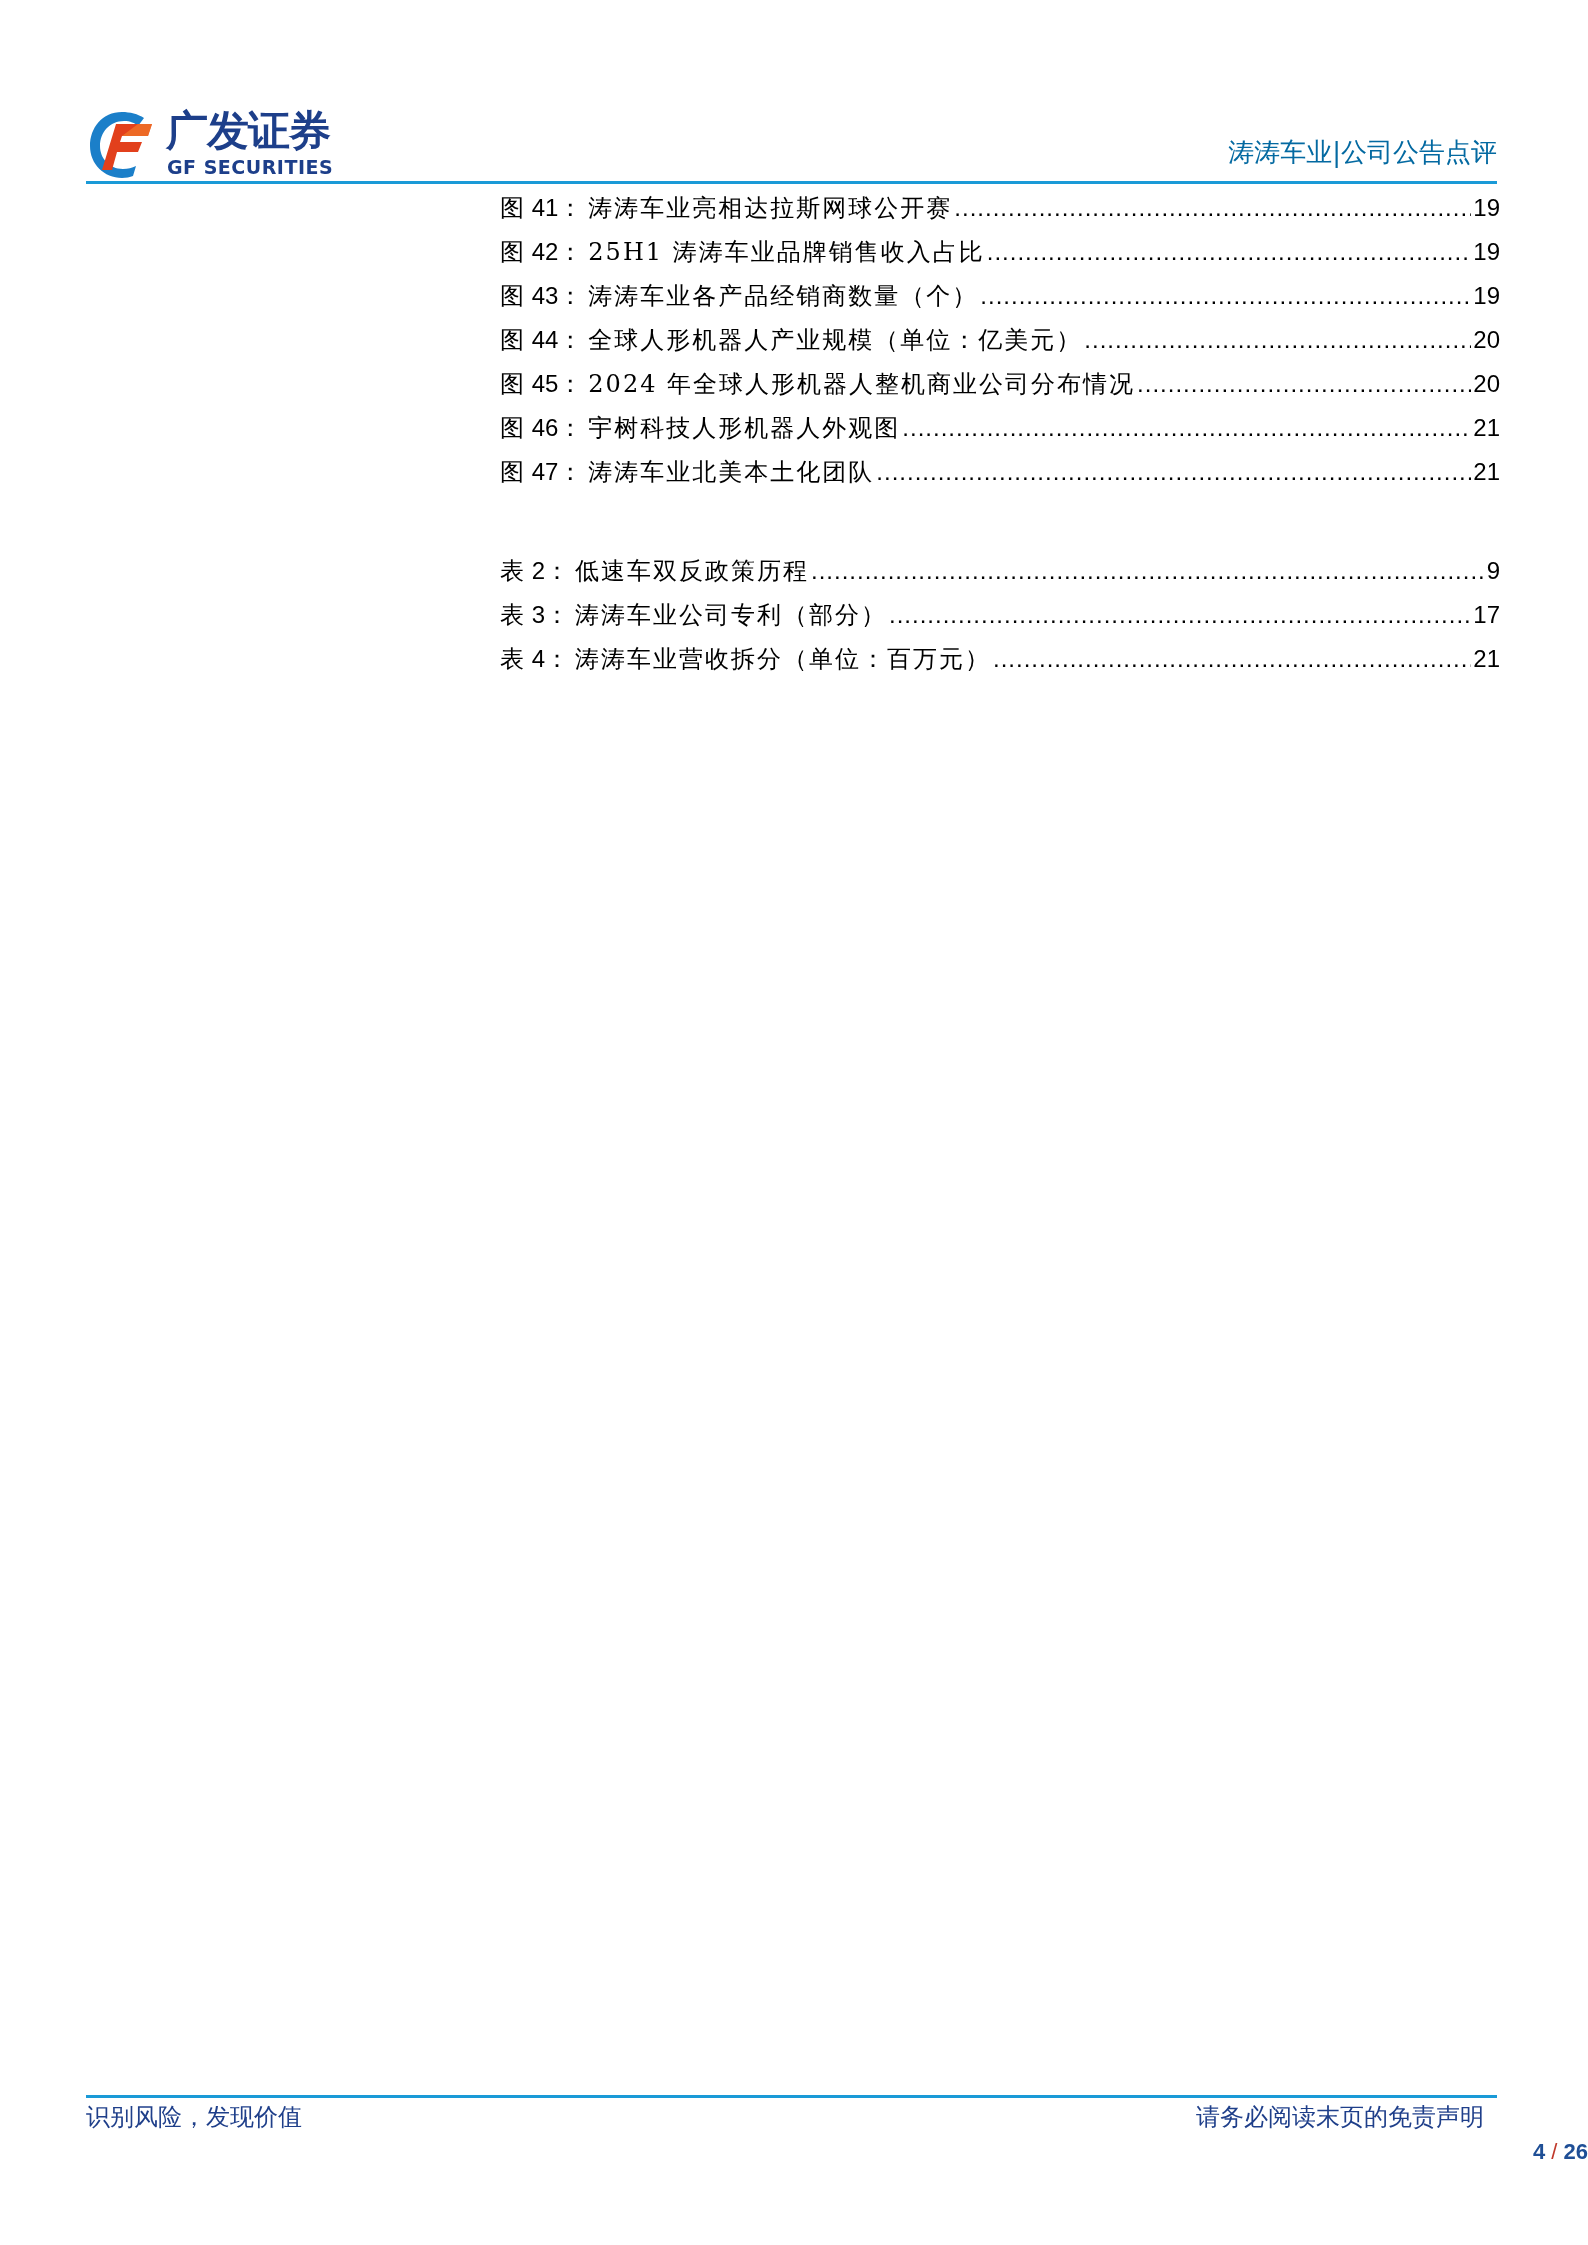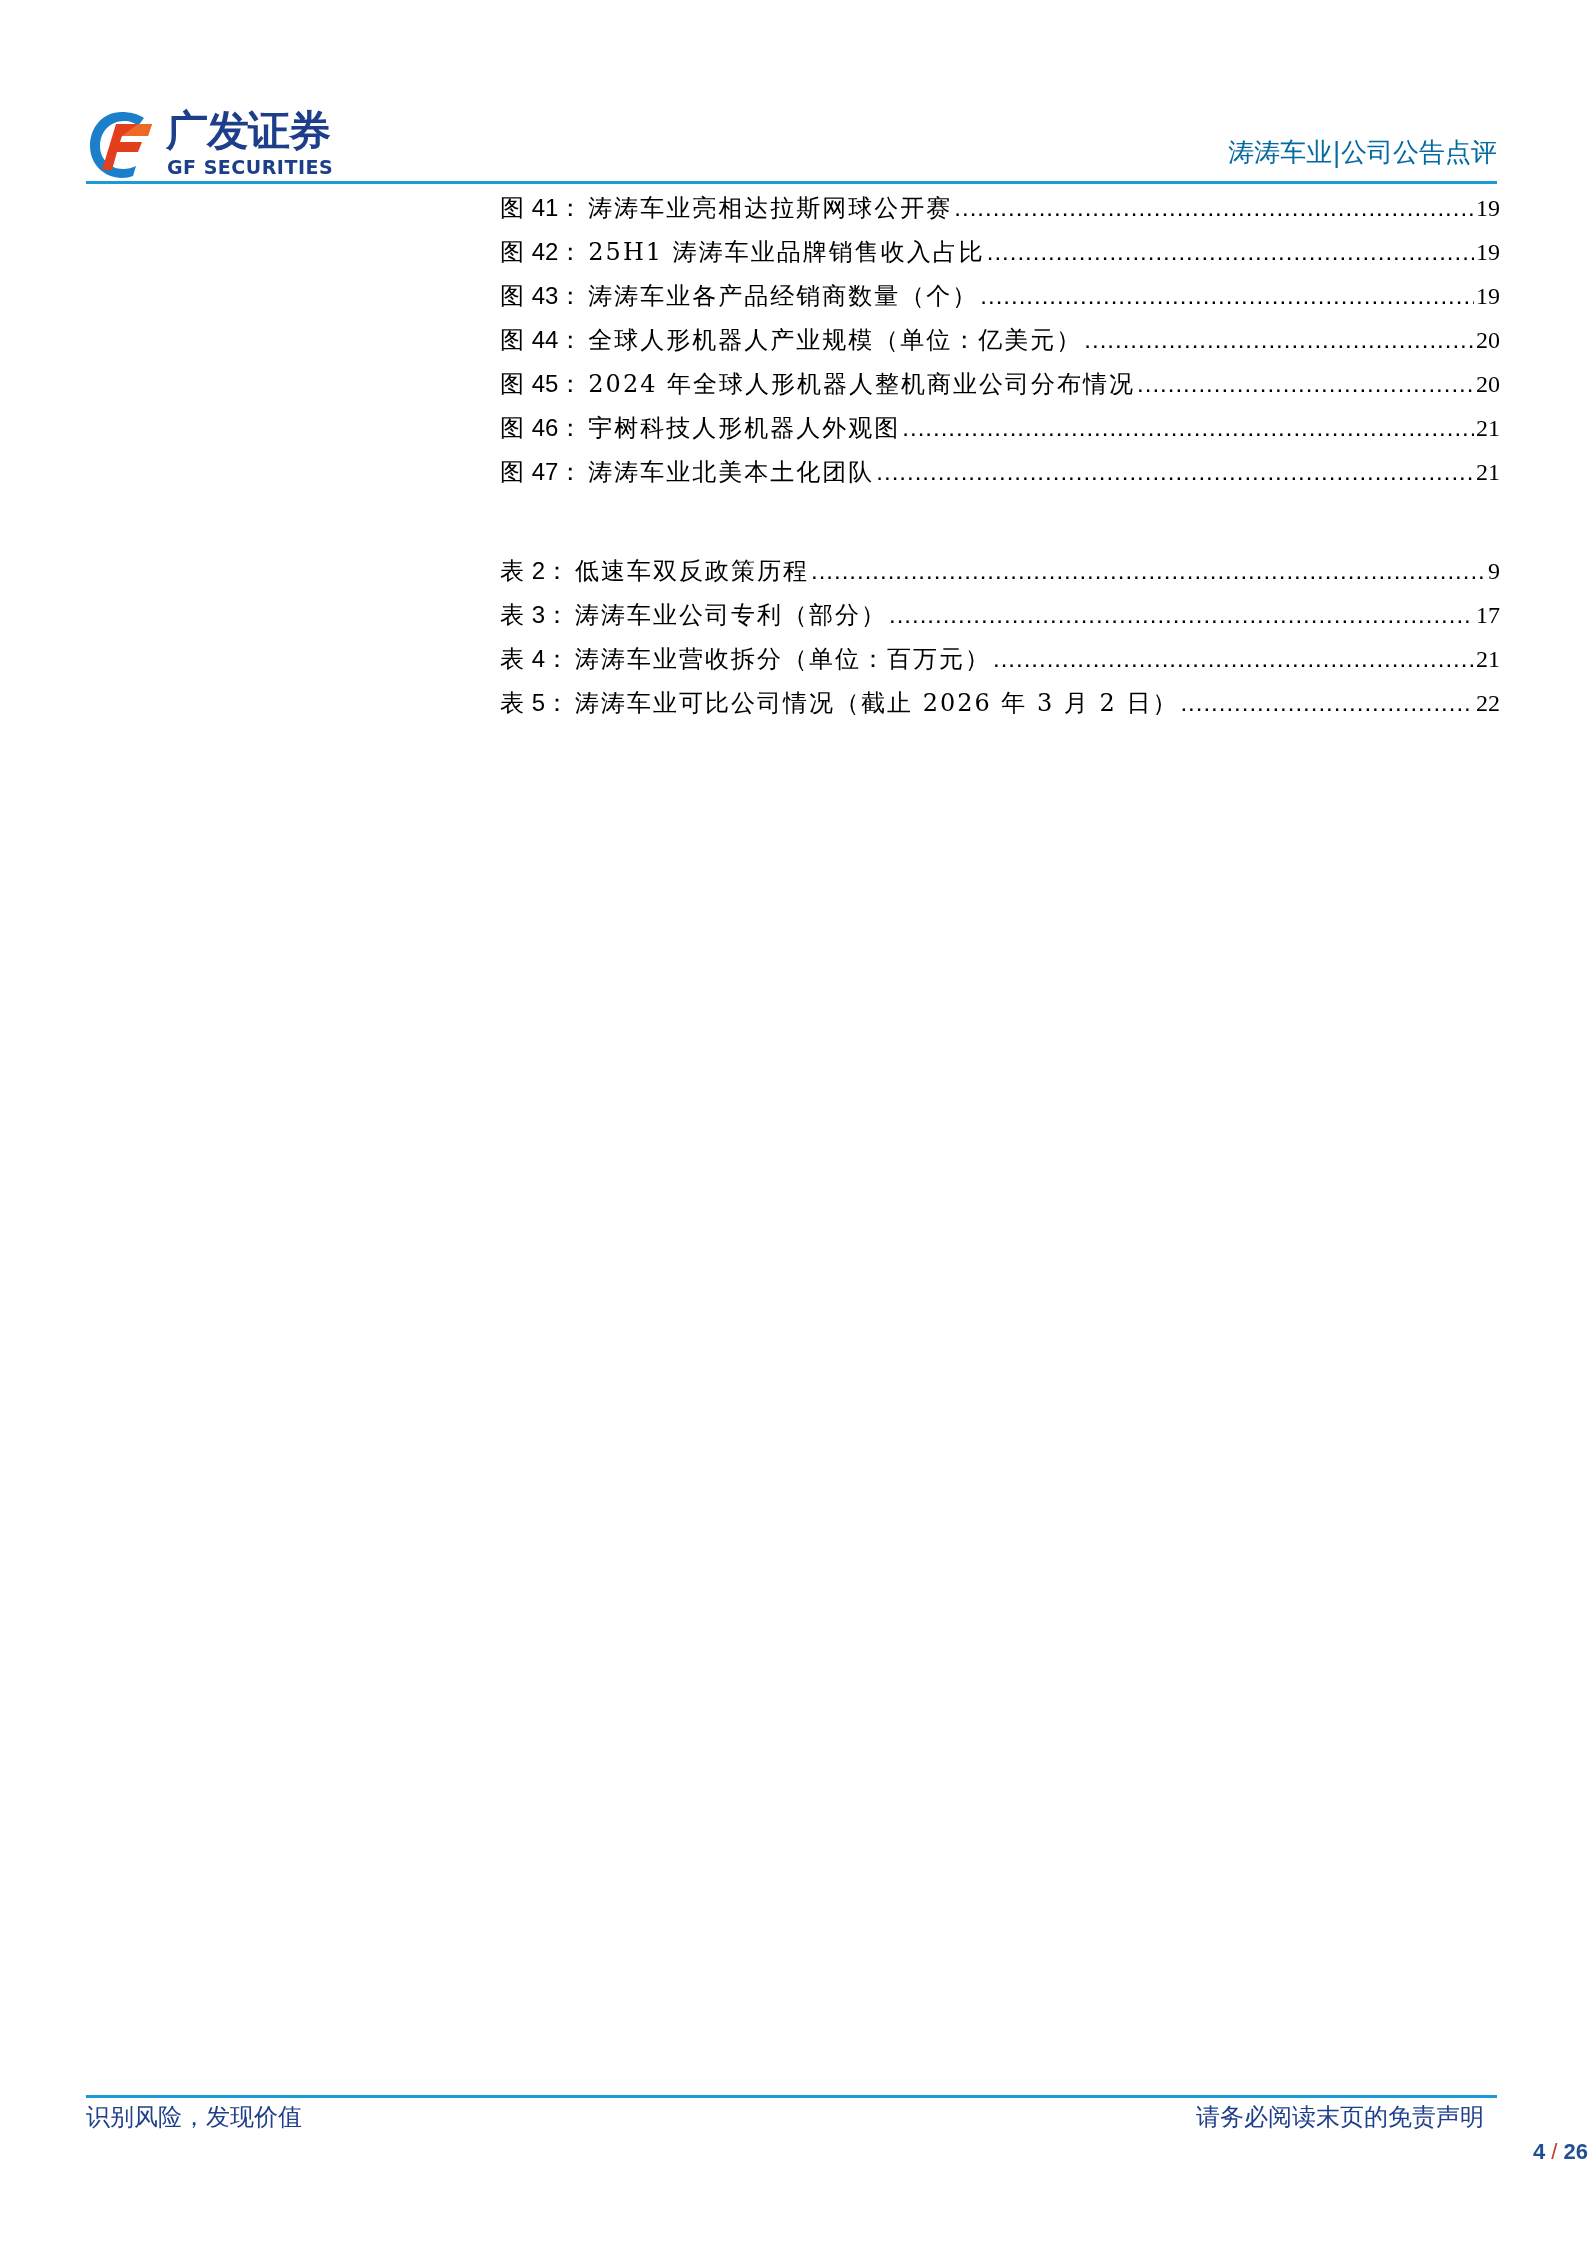--- a/index.html
+++ b/index.html
@@ -25,21 +25,21 @@
     .toc.figures { top: 186px; }
     .toc.tables { top: 549px; }
     .toc-row { display: flex; align-items: flex-end; height: 44px; line-height: 44px;
                font-size: 24px; white-space: nowrap; }
     .toc-label { flex: 0 0 auto; font-family: "DejaVu Serif", serif; }
     .toc-label .num { font-family: "Liberation Sans", sans-serif; }
     .toc-title { flex: 0 0 auto; font-family: "DejaVu Serif", serif; letter-spacing: 2px; padding-left: 6px; }
     .toc-leader { flex: 1 1 auto; overflow: hidden; margin: 0 2px; font-family: "Liberation Sans", sans-serif;
                   letter-spacing: 1px; color: #000; }
     .toc-leader::before { content: "......................................................................................................................................................................................................................"; }
-    .toc-page { flex: 0 0 auto; font-family: Liberation Serif, serif; }
+    .toc-page { flex: 0 0 auto; font-family: Liberation Sans, sans-serif; }
 
     .footer-left { position: absolute; left: 86px; top: 2102px; font-size: 24px; color: #1f3f8a;
                    line-height: 30px; font-family: "DejaVu Sans", sans-serif; }
     .footer-right { position: absolute; right: 104px; top: 2102px; font-size: 24px; color: #1f3f8a;
                     line-height: 30px; font-family: "DejaVu Sans", sans-serif; }
     .page-num { position: absolute; left: 0; width: 1588px; text-align: right; top: 2139px;
                 font-size: 22px; font-weight: bold; color: #1f4f96; line-height: 26px; }
     .page-num .slash { color: #c0392b; font-weight: normal; }
   </style>
 </head>
@@ -115,24 +115,18 @@
     <span class="toc-title">涛涛车业公司专利（部分）</span>
     <span class="toc-leader"></span>
     <span class="toc-page">17</span>
   </div>
   <div class="toc-row">
     <span class="toc-label"><span>表</span> <span class="num">4</span>：</span>
     <span class="toc-title">涛涛车业营收拆分（单位：百万元）</span>
     <span class="toc-leader"></span>
     <span class="toc-page">21</span>
   </div>
-  <div class="toc-row">
-    <span class="toc-label"><span>表</span> <span class="num">5</span>：</span>
-    <span class="toc-title">涛涛车业可比公司情况（截止 2026 年 3 月 2 日）</span>
-    <span class="toc-leader"></span>
-    <span class="toc-page">22</span>
-  </div>
 </div>
 
 <div class="rule bottom"></div>
 <div class="footer-left">识别风险，发现价值</div>
 <div class="footer-right">请务必阅读末页的免责声明</div>
 <div class="page-num"><span>4</span> <span class="slash">/</span> <span>26</span></div>
 
 </body></html>

